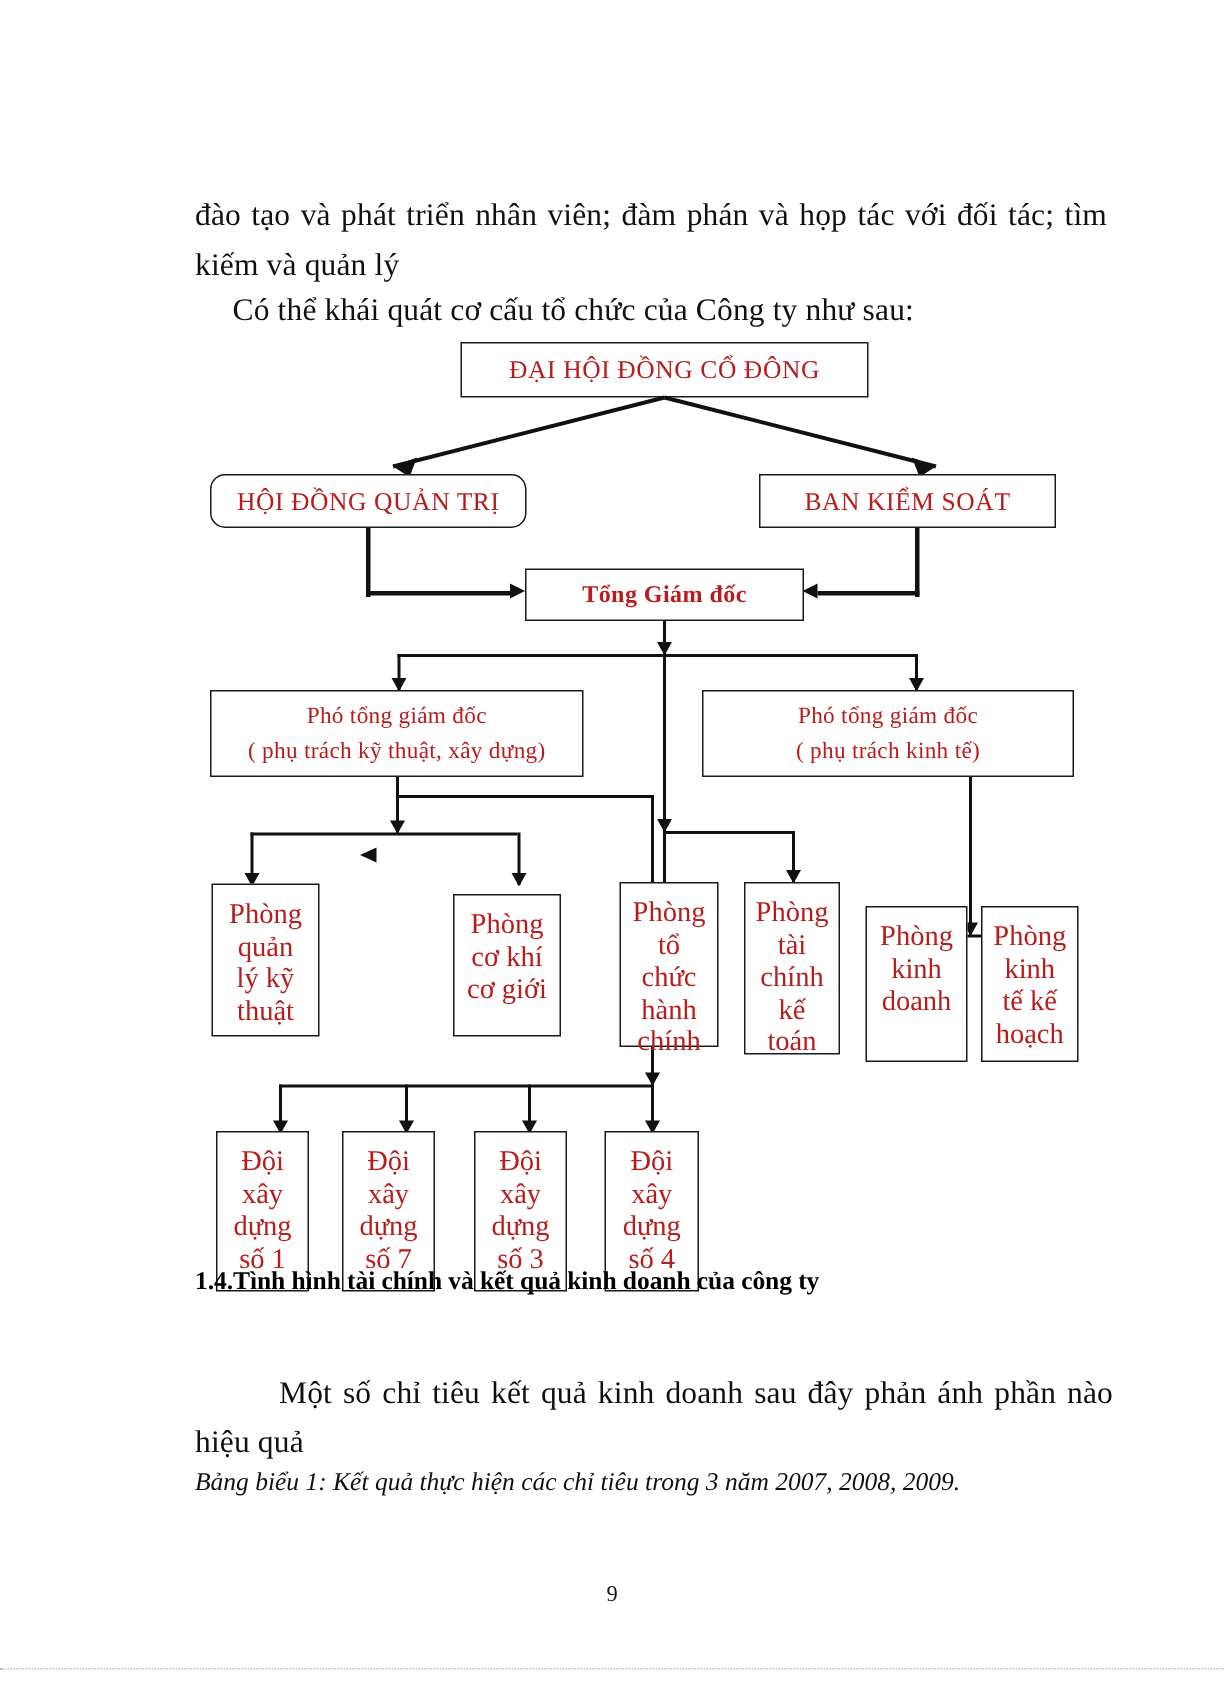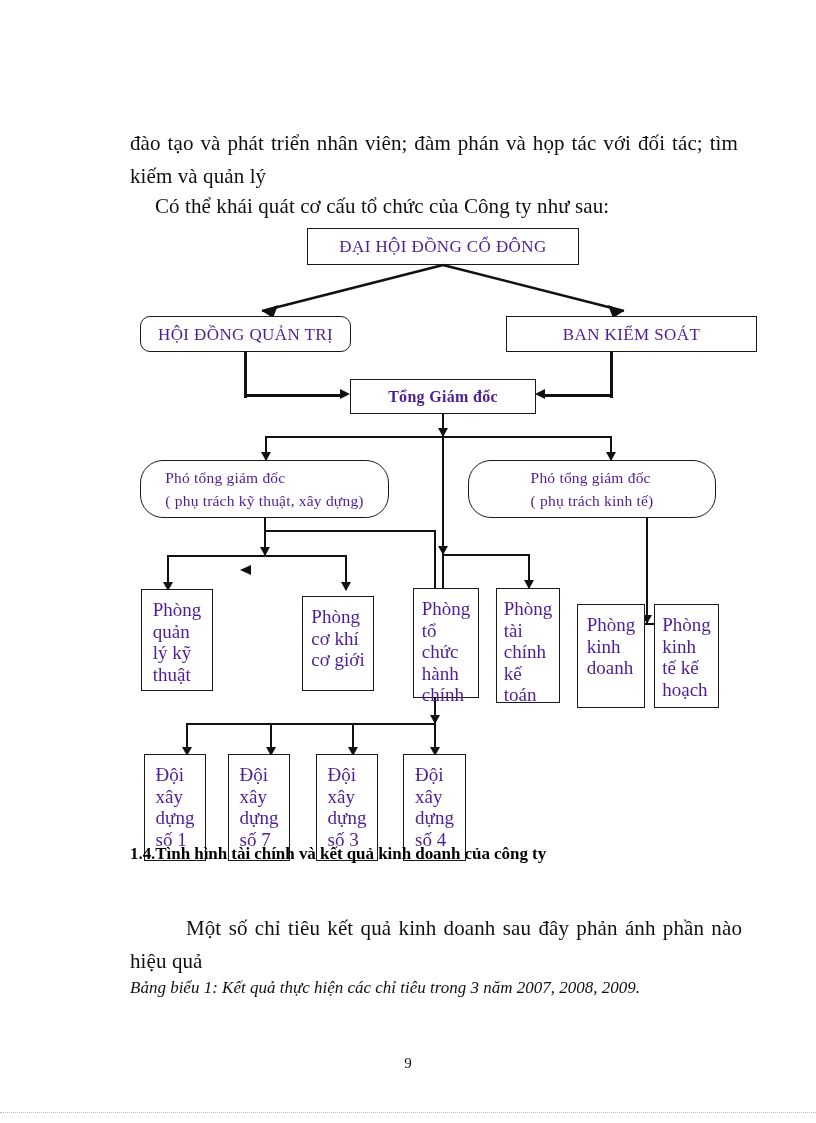--- a/index.html
+++ b/index.html
@@ -93,23 +93,24 @@
     height: 1123px;
   }
   .node {
     position: absolute;
     box-sizing: border-box;
     border: 1.4px solid #1a1a1a;
     background: #ffffff;
     display: flex;
     align-items: center;
     justify-content: center;
+    text-align: center;
     font-size: 15px;
     line-height: 21px;
-    color: #4c1d95;
+    color: #b91c1c;
     padding: 2px 4px;
     font-family: Liberation Serif, serif;
   }
   .node.caps {
     font-size: 17px;
     letter-spacing: 0.4px;
   }
   .node.bold {
     font-weight: bold;
     letter-spacing: 0.3px;
@@ -120,21 +121,20 @@
     line-height: 21.5px;
   }
   .node.topaligned {
     align-items: flex-start;
     padding-top: 9px;
   }
   .node.two-line {
     font-size: 15.5px;
     line-height: 23px;
     letter-spacing: 0.2px;
-    border-radius: 23px;
   }
 
   
   .ln {
     position: absolute;
     background: #111111;
   }
   .ln.v { width: 1.6px; }
   .ln.h { height: 1.6px; }
   .ln.thick.v { width: 3.4px; }
@@ -189,21 +189,21 @@
     <div class="node caps" style="left:307px; top:228px; width:272px; height:37px;">ĐẠI HỘI ĐỒNG CỔ ĐÔNG</div>
 
     <svg class="diag" style="left:240px; top:263px; width:400px; height:60px;" viewBox="0 0 400 60">
       <line x1="203" y1="2" x2="22" y2="48" stroke="#111" stroke-width="2.6"></line>
       <polygon points="22,48 38,42 33,55" fill="#111"></polygon>
       <line x1="203" y1="2" x2="384" y2="48" stroke="#111" stroke-width="2.6"></line>
       <polygon points="384,48 368,42 373,55" fill="#111"></polygon>
     </svg>
 
     <div class="node caps" style="left:140px; top:316px; width:211px; height:36px;border-radius:10px;">HỘI ĐỒNG QUẢN TRỊ</div>
-    <div class="node caps" style="left:506px; top:316px; width:251px; height:36px;">BAN KIỂM SOÁT</div>
+    <div class="node caps" style="left:506px; top:316px; width:198px; height:36px;">BAN KIỂM SOÁT</div>
 
     <div class="ln thick v" style="left:244px; top:352px; height:46px;"></div>
     <div class="ln thick h" style="left:244px; top:394px; width:98px;"></div>
     <div class="arrow-right" style="left:340px; top:389px;"></div>
 
     <div class="ln thick v" style="left:610px; top:352px; height:46px;"></div>
     <div class="ln thick h" style="left:545px; top:394px; width:68px;"></div>
     <div class="arrow-left" style="left:535px; top:389px;"></div>
 
     <div class="node bold" style="left:350px; top:379px; width:186px; height:35px;">Tổng Giám đốc</div>

